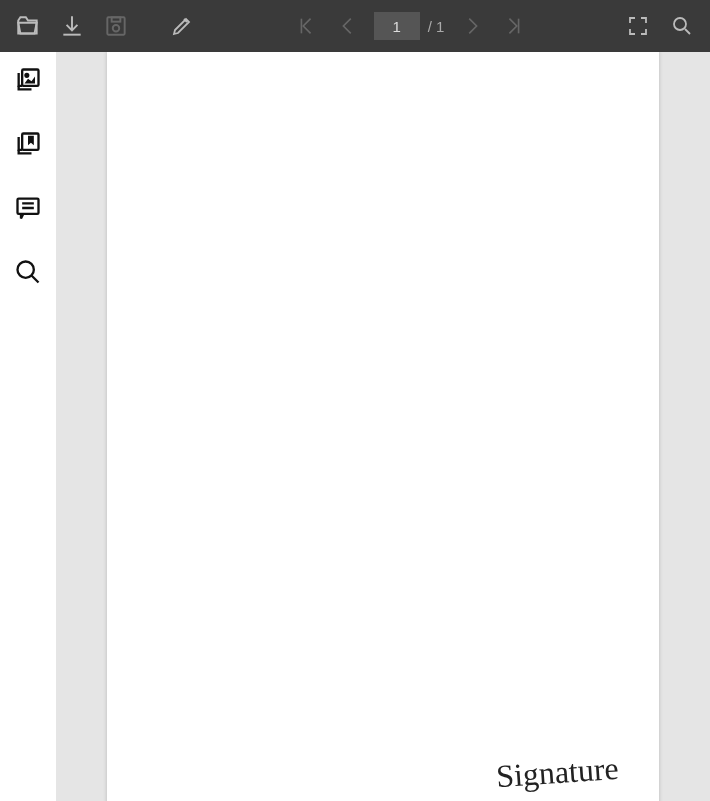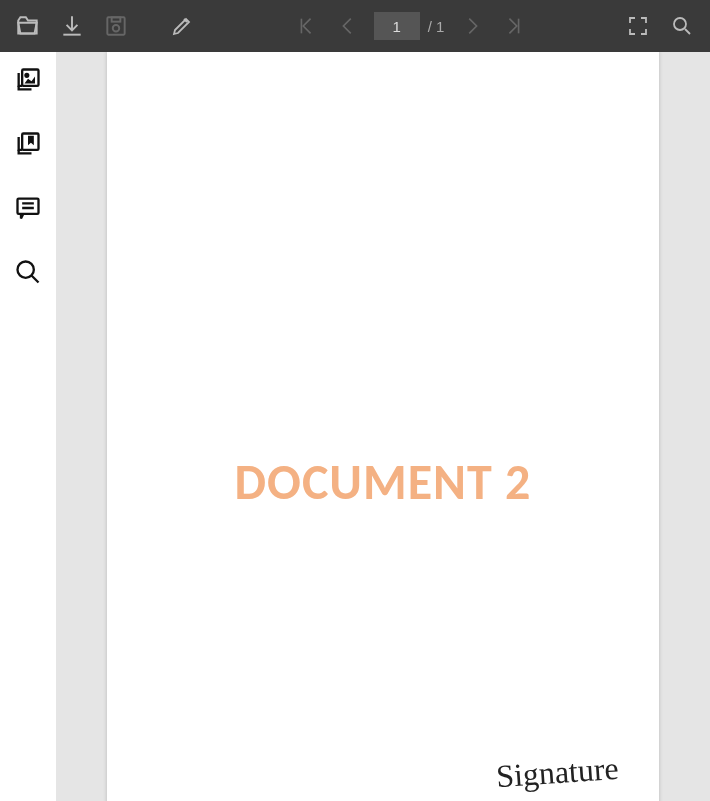--- a/index.html
+++ b/index.html
@@ -223,17 +223,16 @@
     <div class="sidebar-btn">
       <svg width="28" height="28" viewBox="0 0 24 24" fill="none" stroke="currentColor" stroke-width="2">
           <circle cx="10" cy="10" r="7"></circle>
           <path d="M21 21l-6-6"></path>
         </svg>
     </div>
   </div>
 
   <div class="docarea">
     <div class="page">
-      <div class="doc-title">DOCUMENT 2</div>
       <div class="signature">Signature</div>
     </div>
   </div>
 </div>
 
 </body></html>

